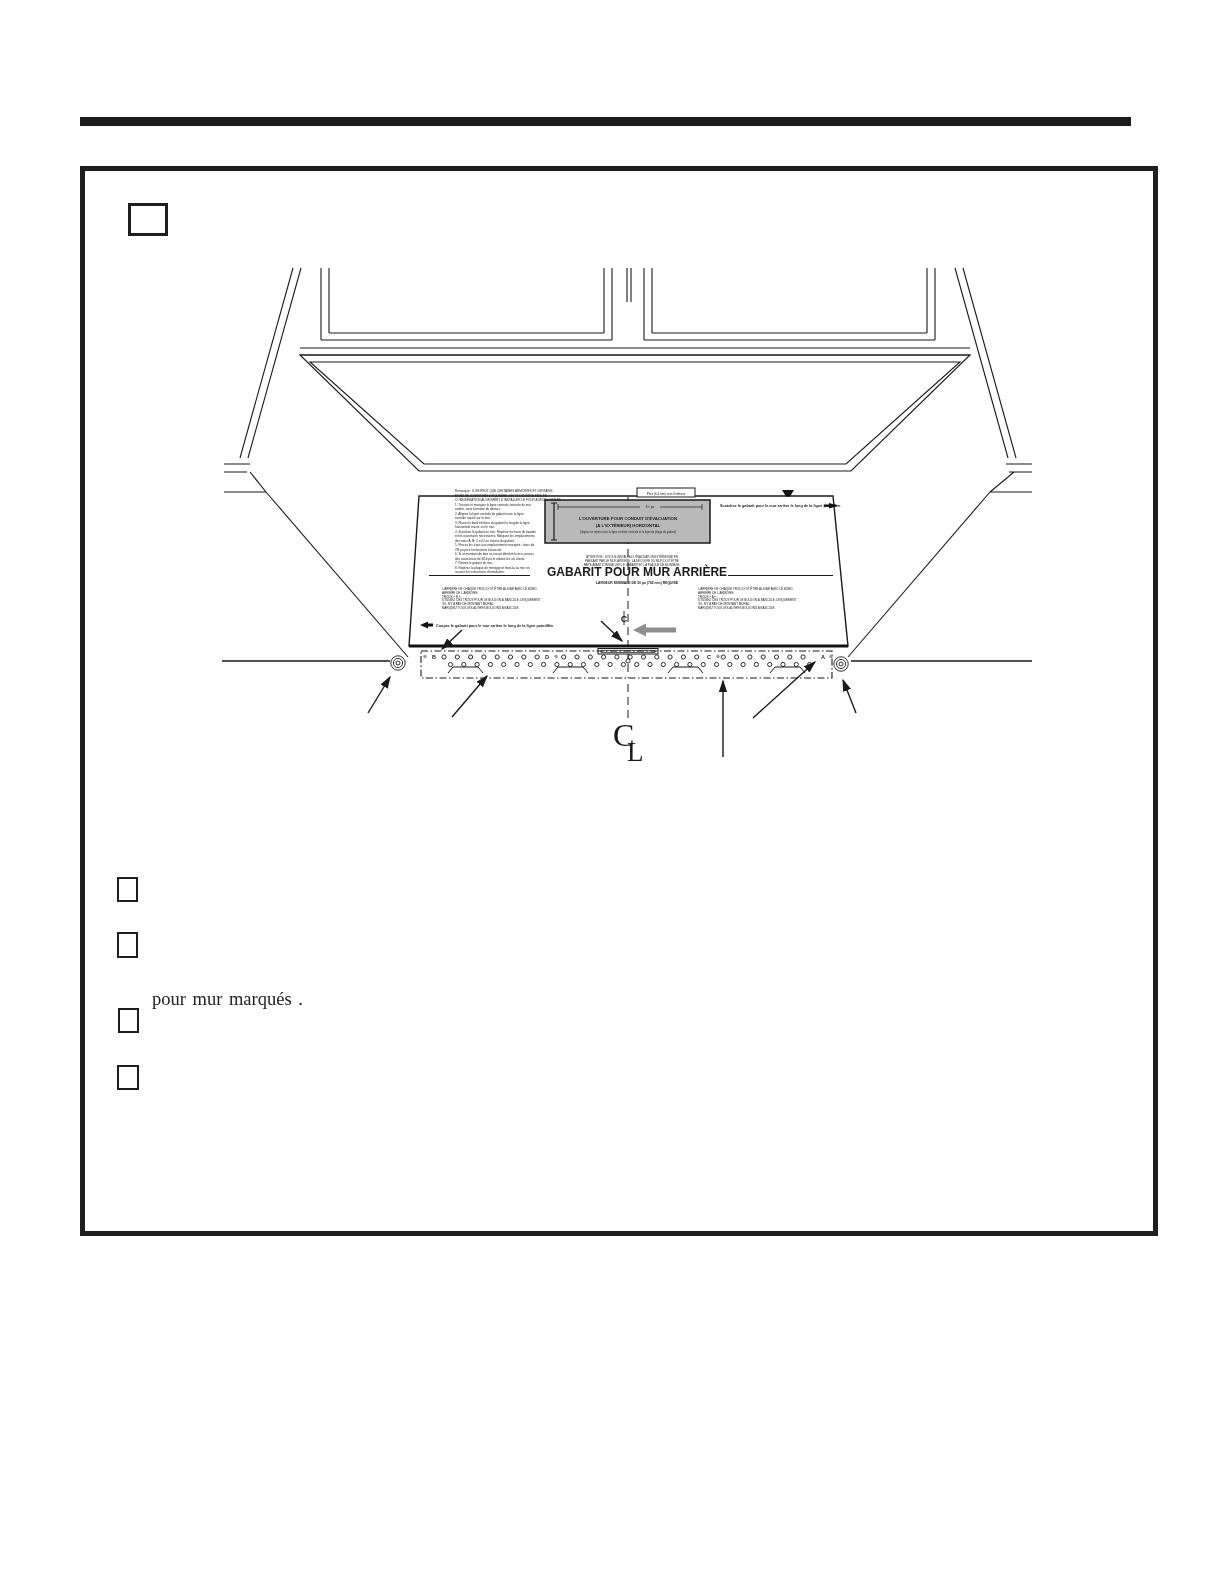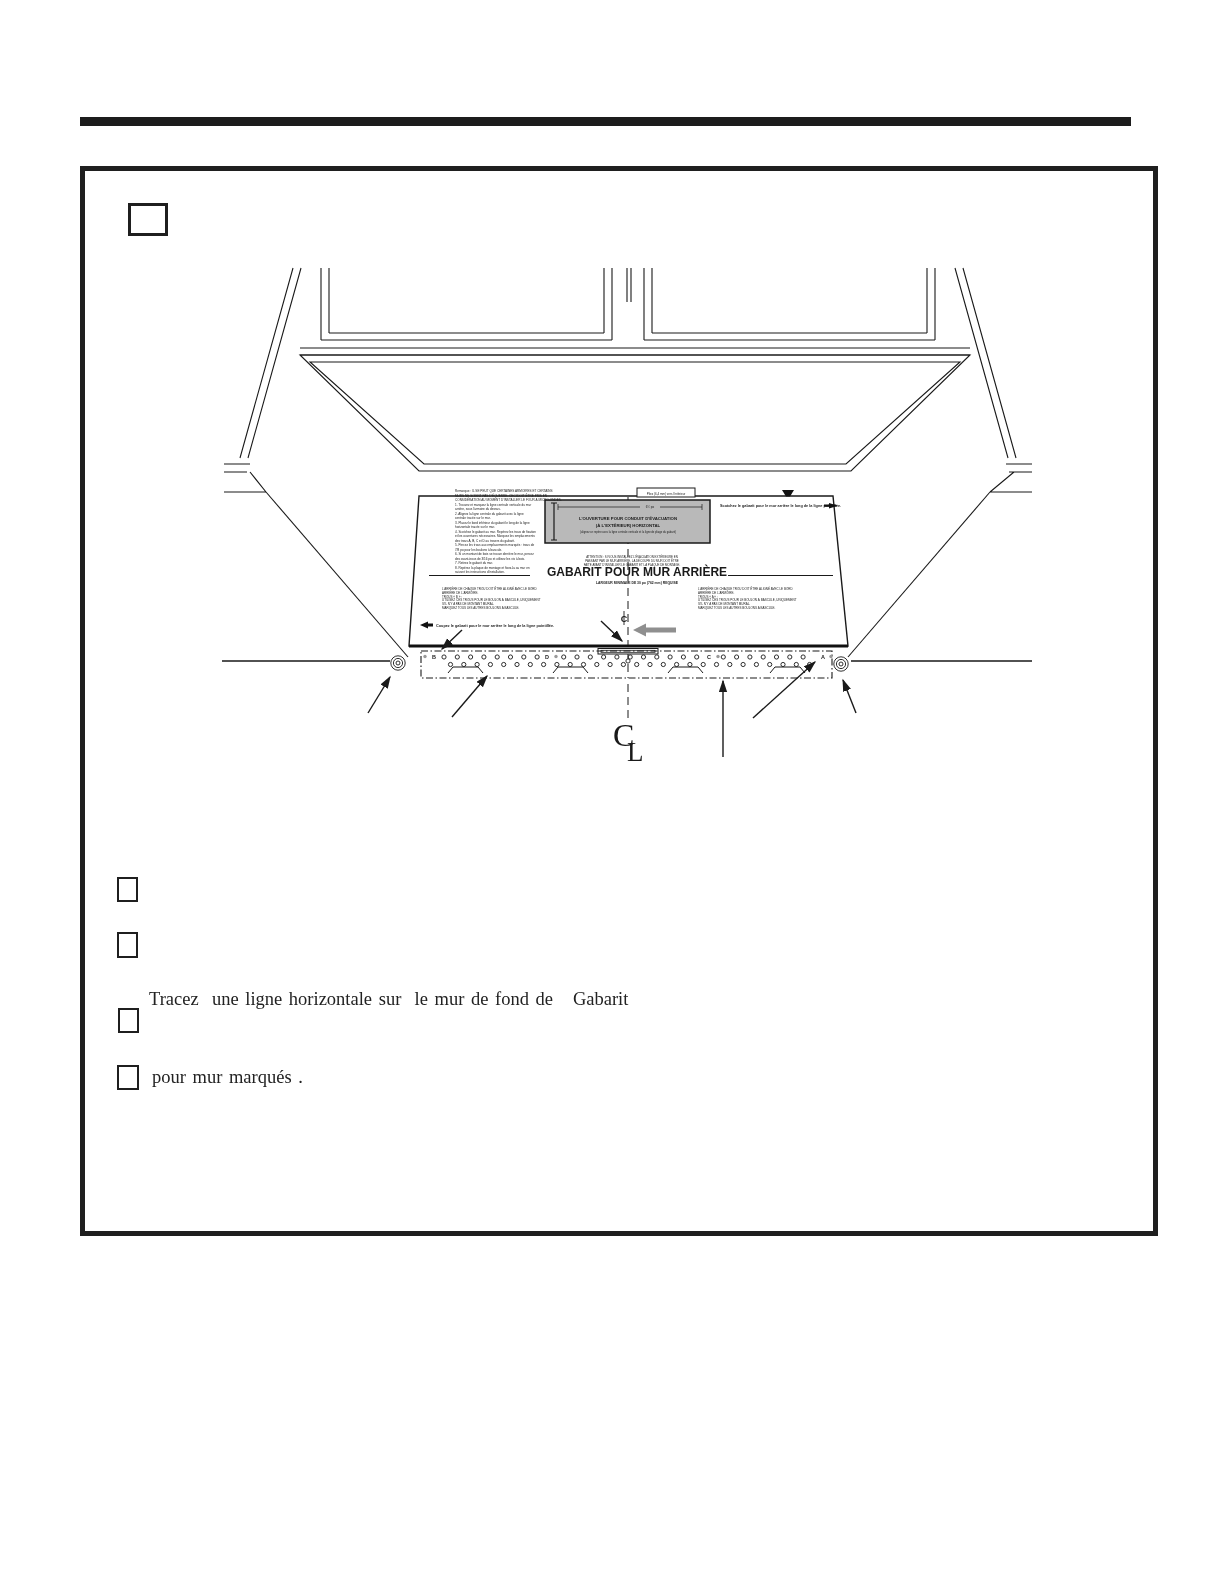--- a/index.html
+++ b/index.html
@@ -247,15 +247,14 @@
     <text x="627" y="761" font-size="27" class="serifT">L</text>
   </g>
 </svg>
 
 <div class="abs checkbox" id="cb-1"></div>
 <div class="abs checkbox" id="cb-2"></div>
 <div class="abs checkbox" id="cb-3"></div>
 <div class="abs checkbox" id="cb-4"></div>
 
 <div class="abs" id="item2-text">
-  <div class="l1">Tracez  une ligne horizontale sur  le mur de fond de   Gabarit</div>
   <div class="l2">pour mur marqués .</div>
 </div>
 
 </body></html>

